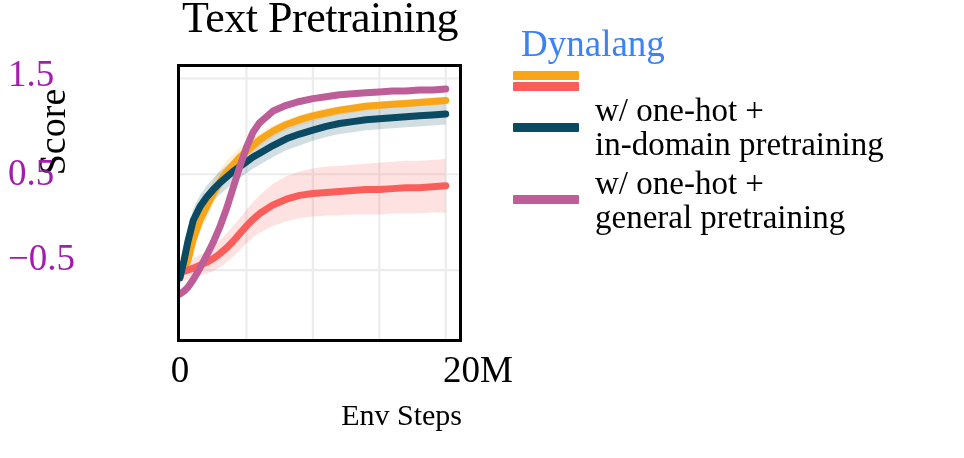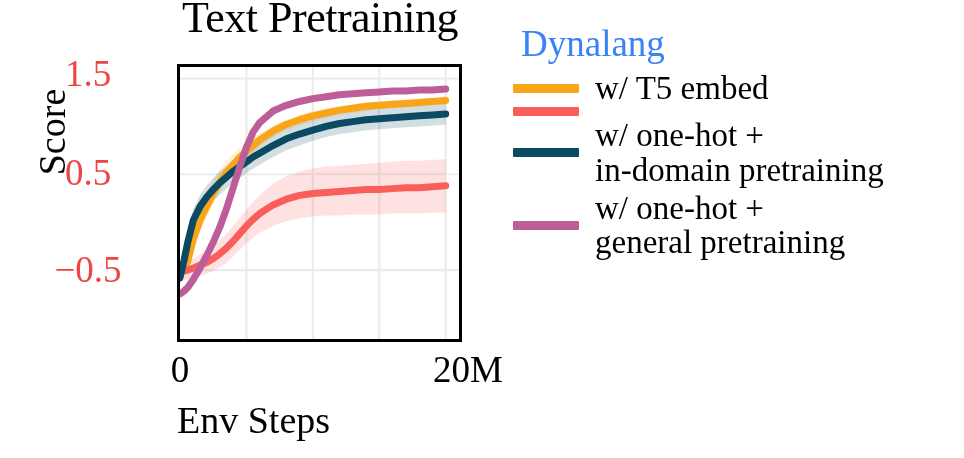--- a/index.html
+++ b/index.html
@@ -33,34 +33,34 @@
     font-size:38px;
     color:#000;
     transform:rotate(-90deg);
     transform-origin:center center;
     white-space:nowrap;
   }
   .xlabel{
     position:absolute;
     left:177px; top:398px;
     width:285px;
-    text-align:left;
-    font-size:38px;
+    text-align:right;
+    font-size:30px;
     color:#000;
     white-space:nowrap;
   }
 
   
   .ytick{
     position:absolute;
     right:0;
     width:160px;
-    text-align:center;
+    text-align:left;
     font-size:37px;
-    color:#ef4444;
+    color:#a21caf;
     white-space:nowrap;
   }
   .ytick-wrap{position:absolute;left:0;top:0;width:168px;height:458px;}
   .xtick{
     position:absolute;
     top:348px;
     font-size:37px;
     color:#000;
     text-align:center;
     white-space:nowrap;
@@ -116,25 +116,25 @@
 <div id="root">
 
   <div class="chart-title">Text Pretraining</div>
 
   <div class="ylabel">Score</div>
   <div class="xlabel">Env Steps</div>
 
   <div class="ytick-wrap">
     <div class="ytick" style="top:52px">1.5</div>
     <div class="ytick" style="top:151px">0.5</div>
-    <div class="ytick" style="top:248px">−0.5</div>
+    <div class="ytick" style="top:236px">−0.5</div>
   </div>
 
   <div class="xtick" style="left:180px">0</div>
-  <div class="xtick" style="left:468px">20M</div>
+  <div class="xtick" style="left:478px">20M</div>
 
   <div class="plot-frame">
     <svg class="plot-svg" id="plot-svg" width="279" height="272" viewBox="0 0 279 272">
         <line x1="0" x2="279" y1="203.04225352112678" y2="203.04225352112678" stroke="#ececec" stroke-width="2.2"></line>
         <line x1="0" x2="279" y1="107.26760563380282" y2="107.26760563380282" stroke="#ececec" stroke-width="2.2"></line>
         <line x1="0" x2="279" y1="11.492957746478908" y2="11.492957746478908" stroke="#ececec" stroke-width="2.2"></line>
         <line x1="132.85714285714286" x2="132.85714285714286" y1="0" y2="272" stroke="#ececec" stroke-width="2.2"></line>
         <line x1="265.7142857142857" x2="265.7142857142857" y1="0" y2="272" stroke="#ececec" stroke-width="2.2"></line>
         <line x1="66.42857142857143" x2="66.42857142857143" y1="0" y2="272" stroke="#ececec" stroke-width="2.2"></line>
         <line x1="199.28571428571428" x2="199.28571428571428" y1="0" y2="272" stroke="#ececec" stroke-width="2.2"></line>
@@ -147,21 +147,20 @@
         <path d="M0.00,210.70 L3.99,193.46 L7.97,174.31 L13.29,153.24 L19.93,139.83 L26.57,130.25 L33.21,122.59 L39.86,115.89 L46.50,110.14 L53.14,104.39 L59.79,99.61 L66.43,94.82 L73.07,90.03 L79.71,86.20 L93.00,78.54 L106.29,71.83 L119.57,67.04 L132.86,63.21 L146.14,59.38 L159.43,56.51 L172.71,54.59 L186.00,52.68 L199.29,51.72 L212.57,50.76 L225.86,49.80 L239.14,48.85 L252.43,47.89 L265.71,46.93" fill="none" stroke="#0B4A63" stroke-width="7" stroke-linejoin="round" stroke-linecap="round"></path>
         <path d="M0.00,226.99 L3.99,224.11 L7.97,220.28 L13.29,212.62 L19.93,201.13 L26.57,188.68 L33.21,175.27 L39.86,159.94 L46.50,141.75 L53.14,120.68 L59.79,99.61 L66.43,80.45 L73.07,65.13 L79.71,55.55 L93.00,44.06 L106.29,38.31 L119.57,34.48 L132.86,31.61 L146.14,29.69 L159.43,27.77 L172.71,26.82 L186.00,25.86 L199.29,24.90 L212.57,23.94 L225.86,23.94 L239.14,22.99 L252.43,22.99 L265.71,22.03" fill="none" stroke="#BE5E99" stroke-width="7" stroke-linejoin="round" stroke-linecap="round"></path>
       </svg>
   </div>
 
   <div class="legend">
     <div class="legend-title">Dynalang</div>
     <div id="legend-rows">
         <div class="legend-row">
           <span class="legend-swatch" style="background: rgb(249, 165, 26);"></span>
-          <span class="legend-label">w/ T5 embed</span>
         </div>
         <div class="legend-row">
           <span class="legend-swatch" style="background: rgb(250, 94, 91);"></span>
         </div>
         <div class="legend-row two-line">
           <span class="legend-swatch" style="background: rgb(11, 74, 99);"></span>
           <span class="legend-label">w/ one-hot +
 in-domain pretraining</span>
         </div>
         <div class="legend-row two-line">

